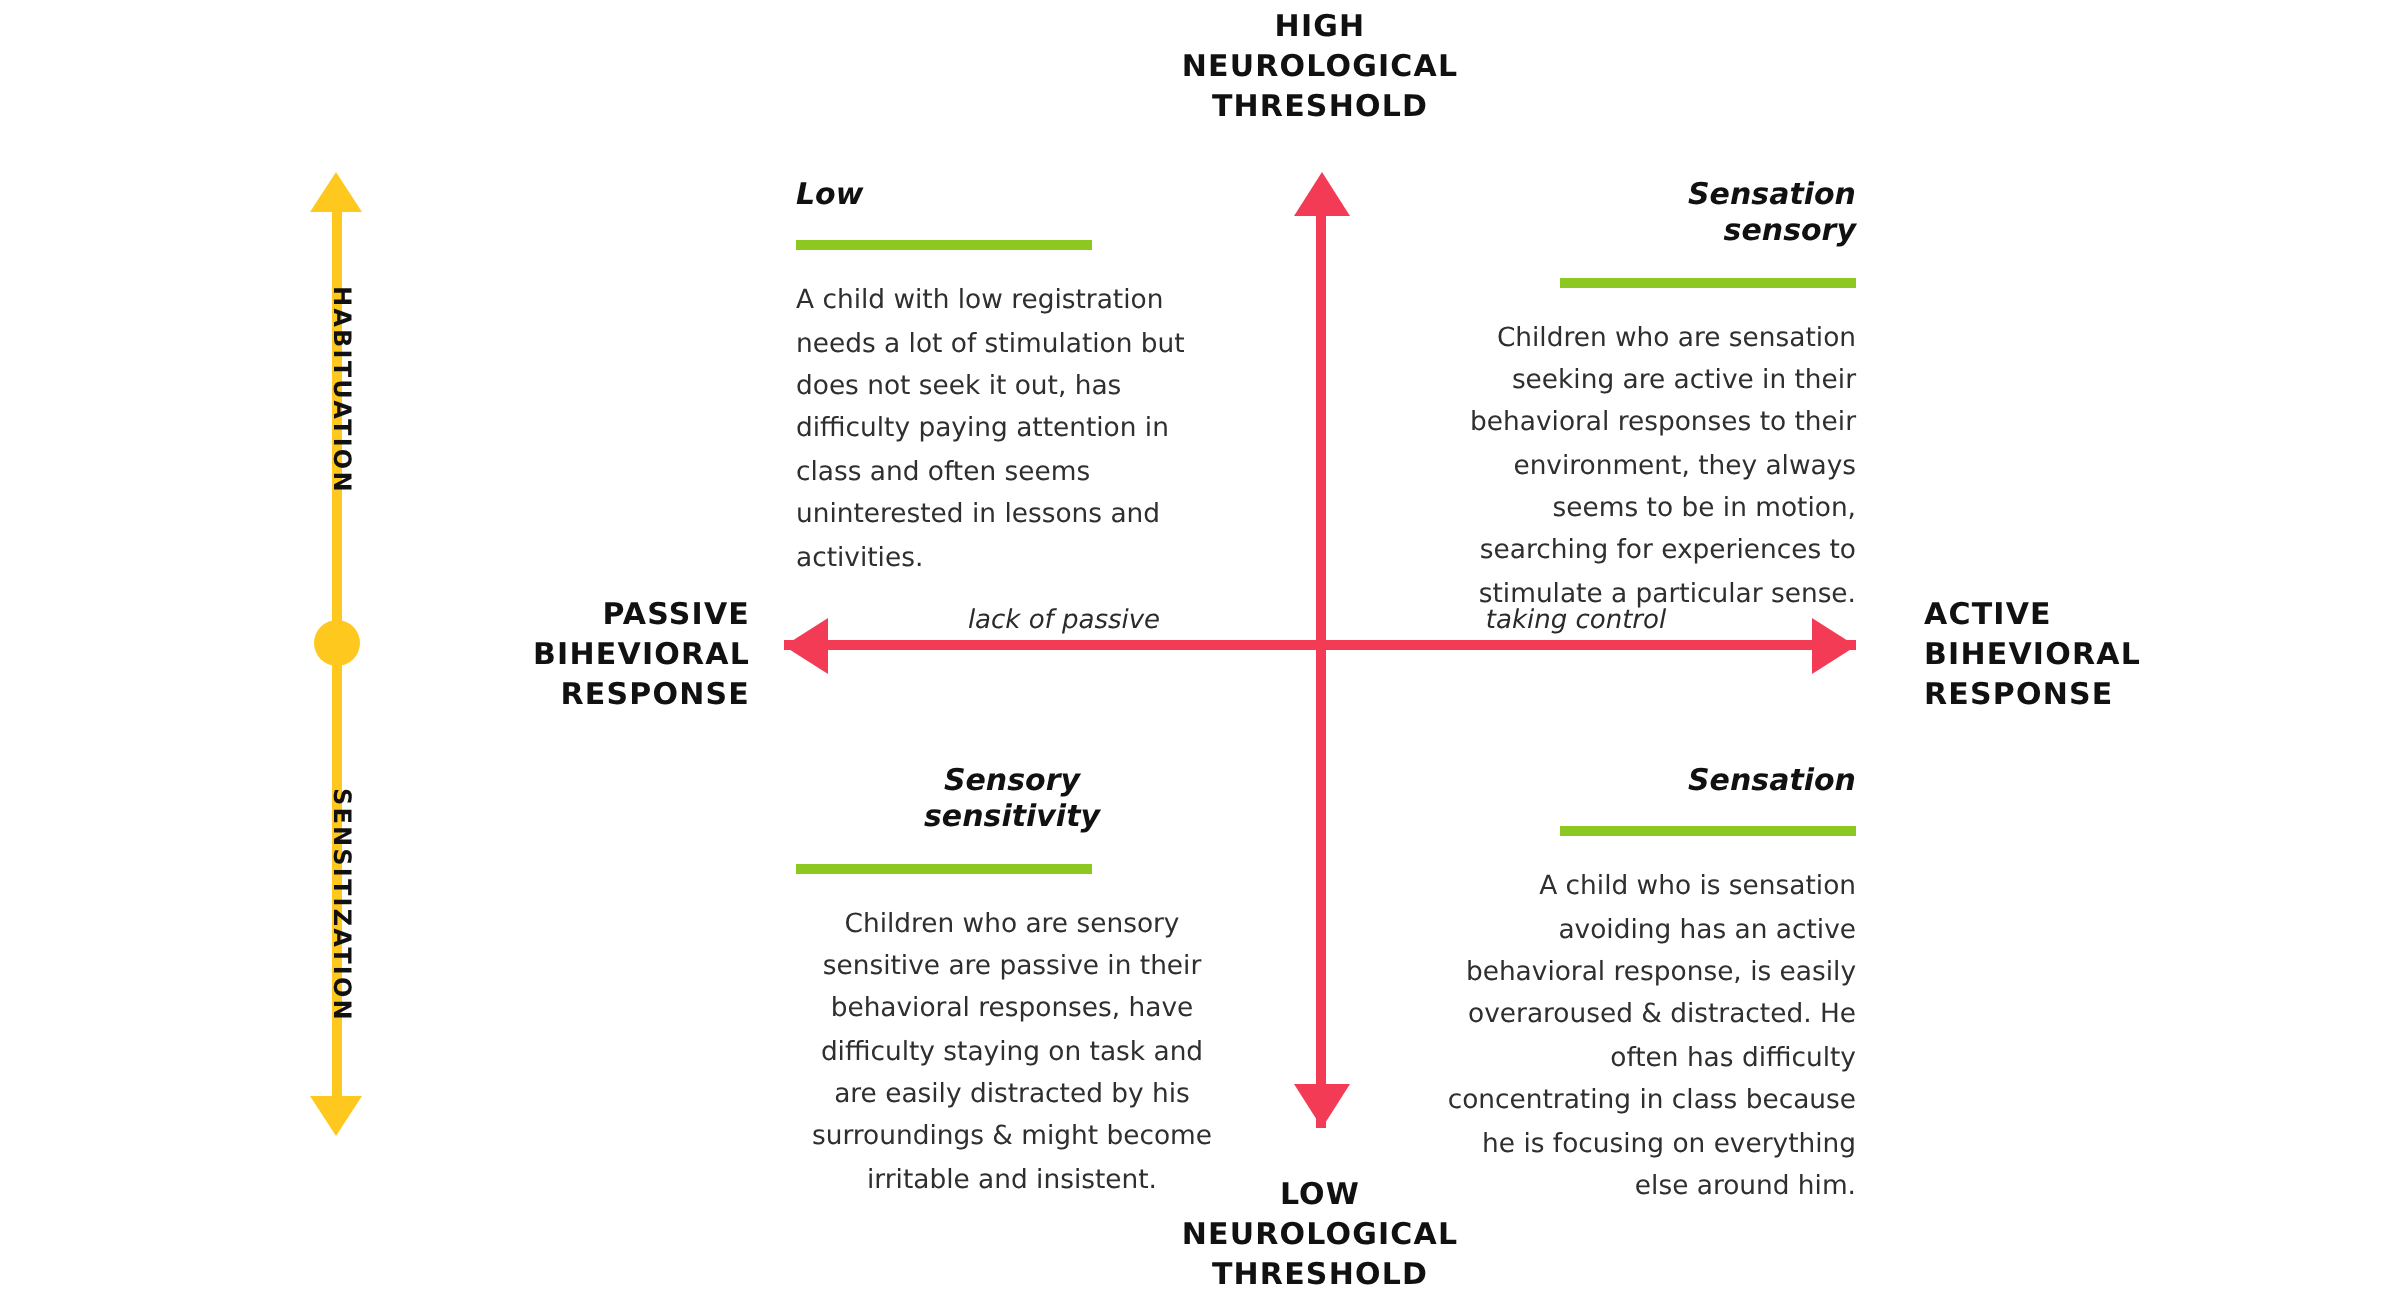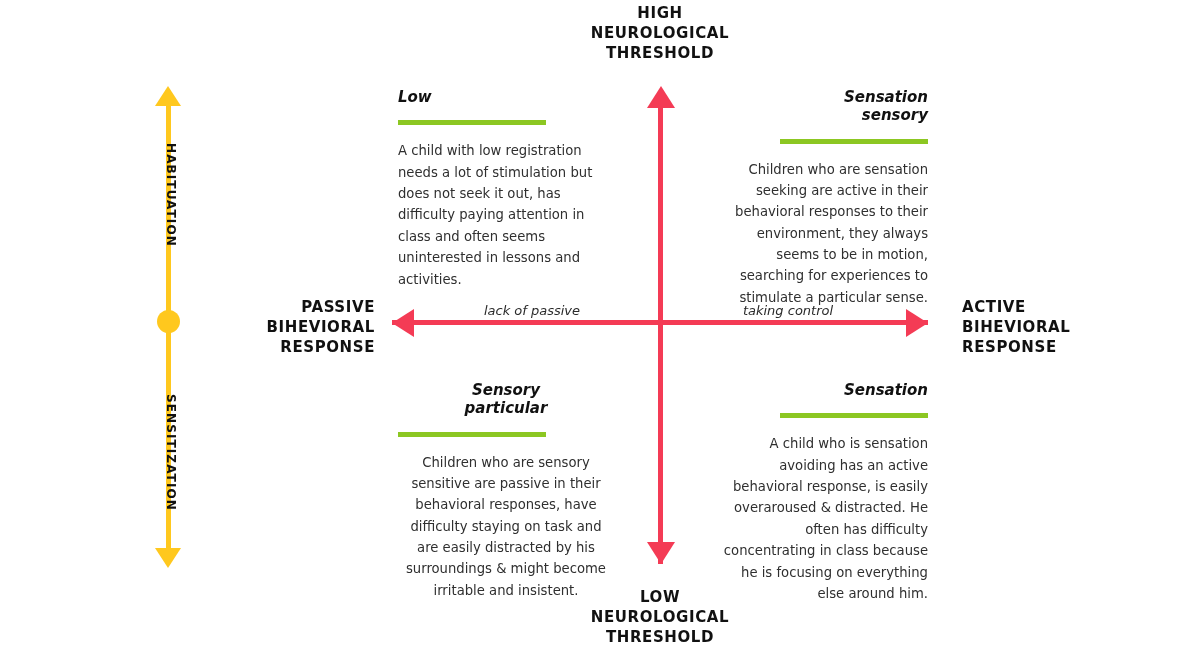--- a/index.html
+++ b/index.html
@@ -236,21 +236,21 @@
     <span>Sensation</span>
     <span>sensory</span>
   </div>
   <div class="q-rule"></div>
   <p class="q-body">Children who are sensation seeking are active in their behavioral responses to their environment, they always seems to be in motion, searching for experiences to stimulate a particular sense.</p>
 </div>
 
 <div class="quadrant" id="quadrant-sensory-sensitivity">
   <div class="q-title">
     <span>Sensory</span>
-    <span>particular</span>
+    <span>sensitivity</span>
   </div>
   <div class="q-rule"></div>
   <p class="q-body">Children who are sensory sensitive are passive in their behavioral responses, have difficulty staying on task and are easily distracted by his surroundings &amp; might become irritable and insistent.</p>
 </div>
 
 <div class="quadrant" id="quadrant-sensation-avoiding">
   <div class="q-title">
     <span>Sensation</span>
   </div>
   <div class="q-rule"></div>

